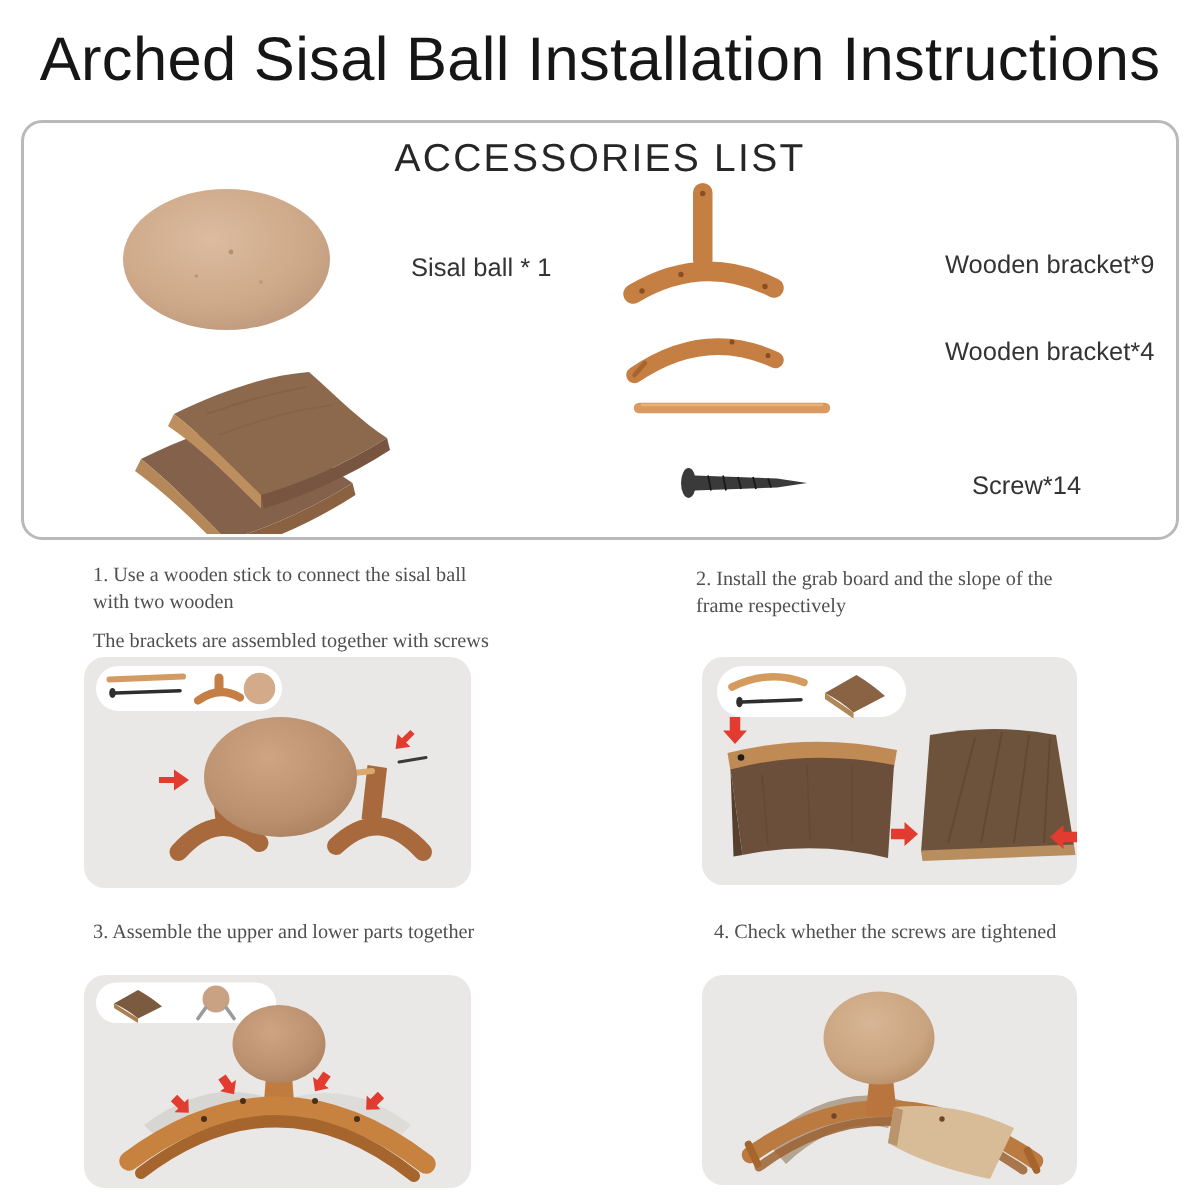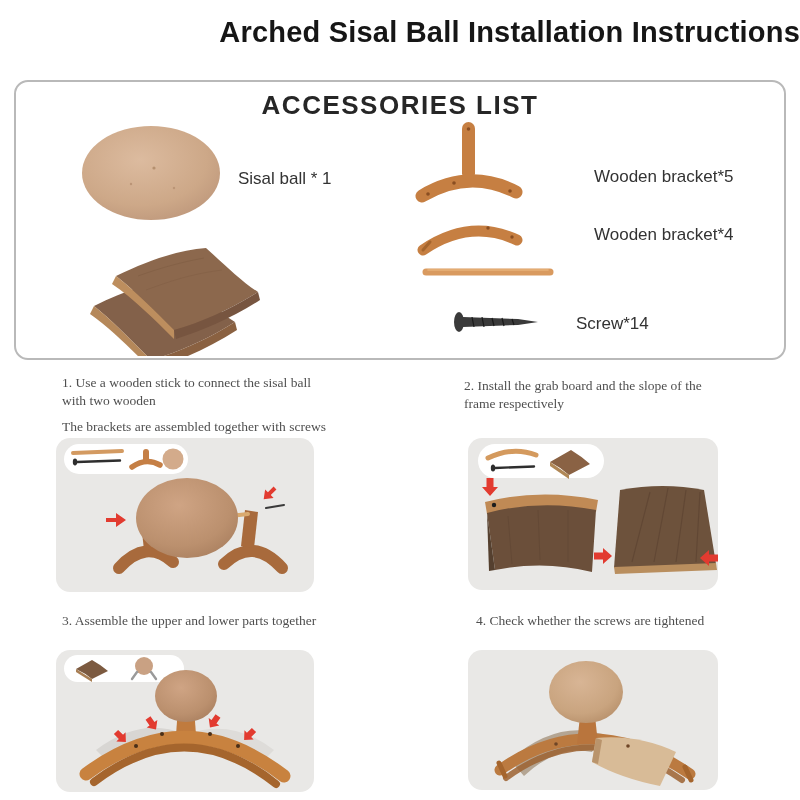--- a/index.html
+++ b/index.html
@@ -4,35 +4,35 @@
 <style>
   html,body { margin:0; padding:0; }
   body {
     width:800px; height:800px; position:relative;
     background:#ffffff;
     font-family:"Liberation Sans", sans-serif;
     overflow:hidden;
   }
   .page-title {
     position:absolute; top:16px; left:0; width:800px; margin:0;
-    text-align:right; font-size:29px; font-weight:700; color:#161616;
+    text-align:center; font-size:41px; font-weight:400; color:#161616;
     letter-spacing:0.2px;
   }
   .acc-box {
     position:absolute; left:14px; top:80px; width:772px; height:280px;
     border:2px solid #b9b9b9; border-radius:14px; background:#ffffff;
     box-sizing:border-box;
   }
   .acc-title {
     position:absolute; top:8px; left:0; width:100%; text-align:center;
-    font-size:26px; font-weight:700; color:#262626; letter-spacing:1.5px;
+    font-size:26px; font-weight:400; color:#262626; letter-spacing:1.5px;
   }
   .acc-fig { position:absolute; }
   .acc-label {
-    position:absolute; font-size:17px; color:#333333; line-height:1.28;
+    position:absolute; font-size:17px; color:#333333; line-height:1.28;margin-left:36px;
   }
   .step-text {
     position:absolute; font-size:13.5px; color:#4f4f4f; line-height:1.32;
   }
   .step-text p { margin:0 0 8px 0;font-family:Liberation Serif, serif; }
   .step-text .indent { padding-left:10px; }
   .panel {
     position:absolute; background:#e9e8e6; border-radius:14px; overflow:hidden;
   }
   .panel svg { display:block; }
@@ -84,21 +84,21 @@
   <div class="acc-fig" style="left:398px; top:32px;">
     <svg width="110" height="94" viewBox="0 0 110 94">
       <path d="M8 82 Q55 54 102 78" stroke="#c67f42" stroke-width="13" fill="none" stroke-linecap="round"></path>
       <rect x="48" y="8" width="13" height="58" rx="6.5" fill="#c67f42"></rect>
       <circle cx="54.5" cy="15" r="1.8" fill="#8a4e22"></circle>
       <circle cx="14" cy="80" r="1.8" fill="#8a4e22"></circle>
       <circle cx="40" cy="69" r="1.8" fill="#8a4e22"></circle>
       <circle cx="96" cy="77" r="1.8" fill="#8a4e22"></circle>
     </svg>
   </div>
-  <div class="acc-label" style="left:578px; top:84px;">Wooden bracket*5</div>
+  <div class="acc-label" style="left:578px; top:84px;">Wooden bracket*9</div>
 
   <div class="acc-fig" style="left:400px; top:130px;">
     <svg width="108" height="48" viewBox="0 0 108 48">
       <path d="M7 38 Q54 6 101 28" stroke="#c67f42" stroke-width="11" fill="none" stroke-linecap="round"></path>
       <path d="M7 38 L14 30" stroke="#a5652d" stroke-width="3" stroke-linecap="round"></path>
       <circle cx="72" cy="16" r="1.7" fill="#8a4e22"></circle>
       <circle cx="96" cy="25" r="1.7" fill="#8a4e22"></circle>
     </svg>
   </div>
   <div class="acc-label" style="left:578px; top:142px;">Wooden bracket*4</div>
@@ -110,21 +110,21 @@
     </svg>
   </div>
 
   <div class="acc-fig" style="left:434px; top:226px;">
     <svg width="96" height="28" viewBox="0 0 96 28">
       <ellipse cx="9" cy="14" rx="5" ry="10" fill="#3a3a3a"></ellipse>
       <polygon points="13,9 68,11 88,14 68,17 13,19" fill="#3a3a3a"></polygon>
       <path d="M22 9 L24 19 M32 9 L34 19 M42 10 L44 18 M52 10 L54 18 M62 11 L64 17" stroke="#191919" stroke-width="1.2"></path>
     </svg>
   </div>
-  <div class="acc-label" style="left:560px; top:231px;">Screw*14</div>
+  <div class="acc-label" style="left:596px; top:231px;">Screw*14</div>
 </div>
 
 <div class="step-text" style="left:62px; top:374px; width:266px;">
   <p>1. Use a wooden stick to connect the sisal ball with two wooden</p>
   <p>The brackets are assembled together with screws (as shown in the picture)</p>
 </div>
 <div class="panel" style="left:56px; top:438px; width:258px; height:154px;">
   <svg width="258" height="154" viewBox="0 0 258 154">
     <defs>
       <radialGradient id="gb1" cx="42%" cy="34%" r="78%">

